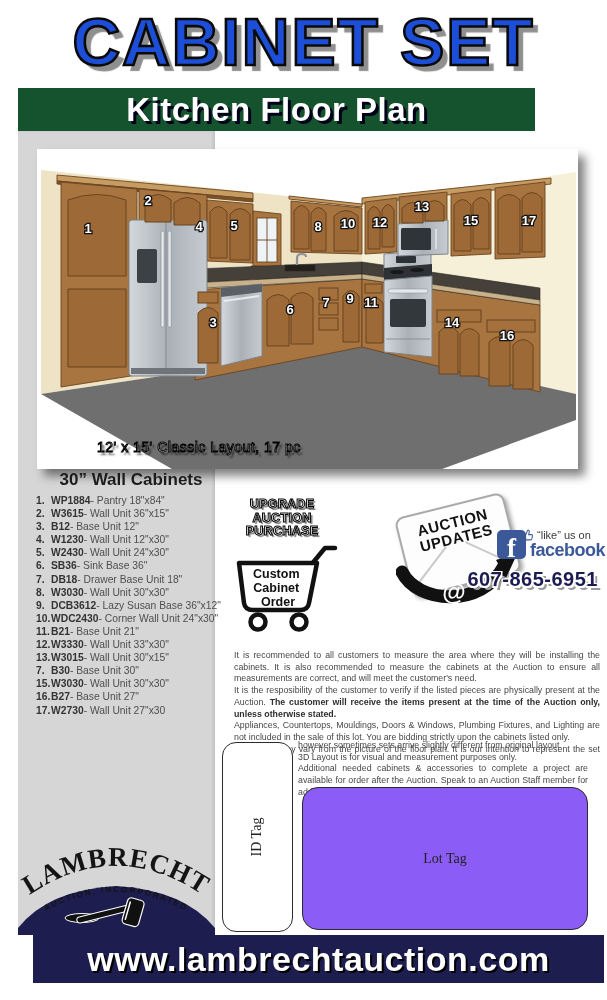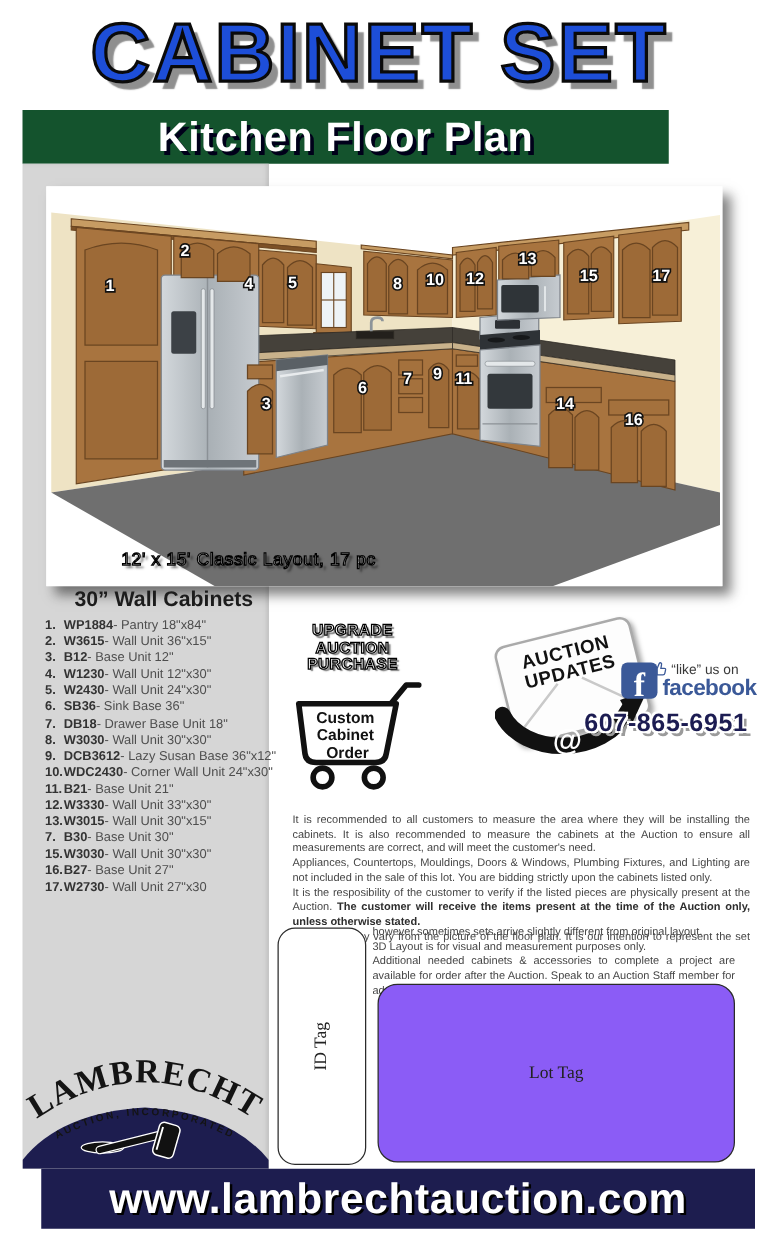--- a/index.html
+++ b/index.html
@@ -376,22 +376,22 @@
     </svg>
     <span>“like” us on</span>
   </div>
   <div id="fb-word">facebook</div>
 </div>
 
 <div class="abs" id="phone">607-865-6951</div>
 
 <div class="abs" id="terms">
   <p>It is recommended to all customers to measure the area where they will be installing the cabinets.  It is also recommended to measure the cabinets at the Auction to ensure all measurements are correct, and will meet the customer's need.</p>
+  <p><span>It is the resposibility of the customer to verify if the listed pieces are physically present at the Auction.  </span><b>The customer will receive the items present at the time of the Auction only, unless otherwise stated.</b></p>
   <p>Appliances, Countertops, Mouldings, Doors &amp; Windows, Plumbing Fixtures, and Lighting are not included in the sale of this lot.  You are bidding strictly upon the cabinets listed only.</p>
-  <p><span>It is the resposibility of the customer to verify if the listed pieces are physically present at the Auction.  </span><b>The customer will receive the items present at the time of the Auction only, unless otherwise stated.</b></p>
   <p>Set pieces may vary from the picture of the floor plan.  It is our intention to represent the set accurately,</p>
 </div>
 <div class="abs" id="terms-indent">
   <p>however sometimes sets arrive slightly different from original layout.</p>
   <p>3D Layout is for visual and measurement purposes only.</p>
   <p>Additional needed cabinets &amp; accessories to complete a project are available for order after the Auction.  Speak to an Auction Staff member for additional Information.</p>
 </div>
 
 <div class="abs" id="id-tag">
   <span>ID Tag</span>

